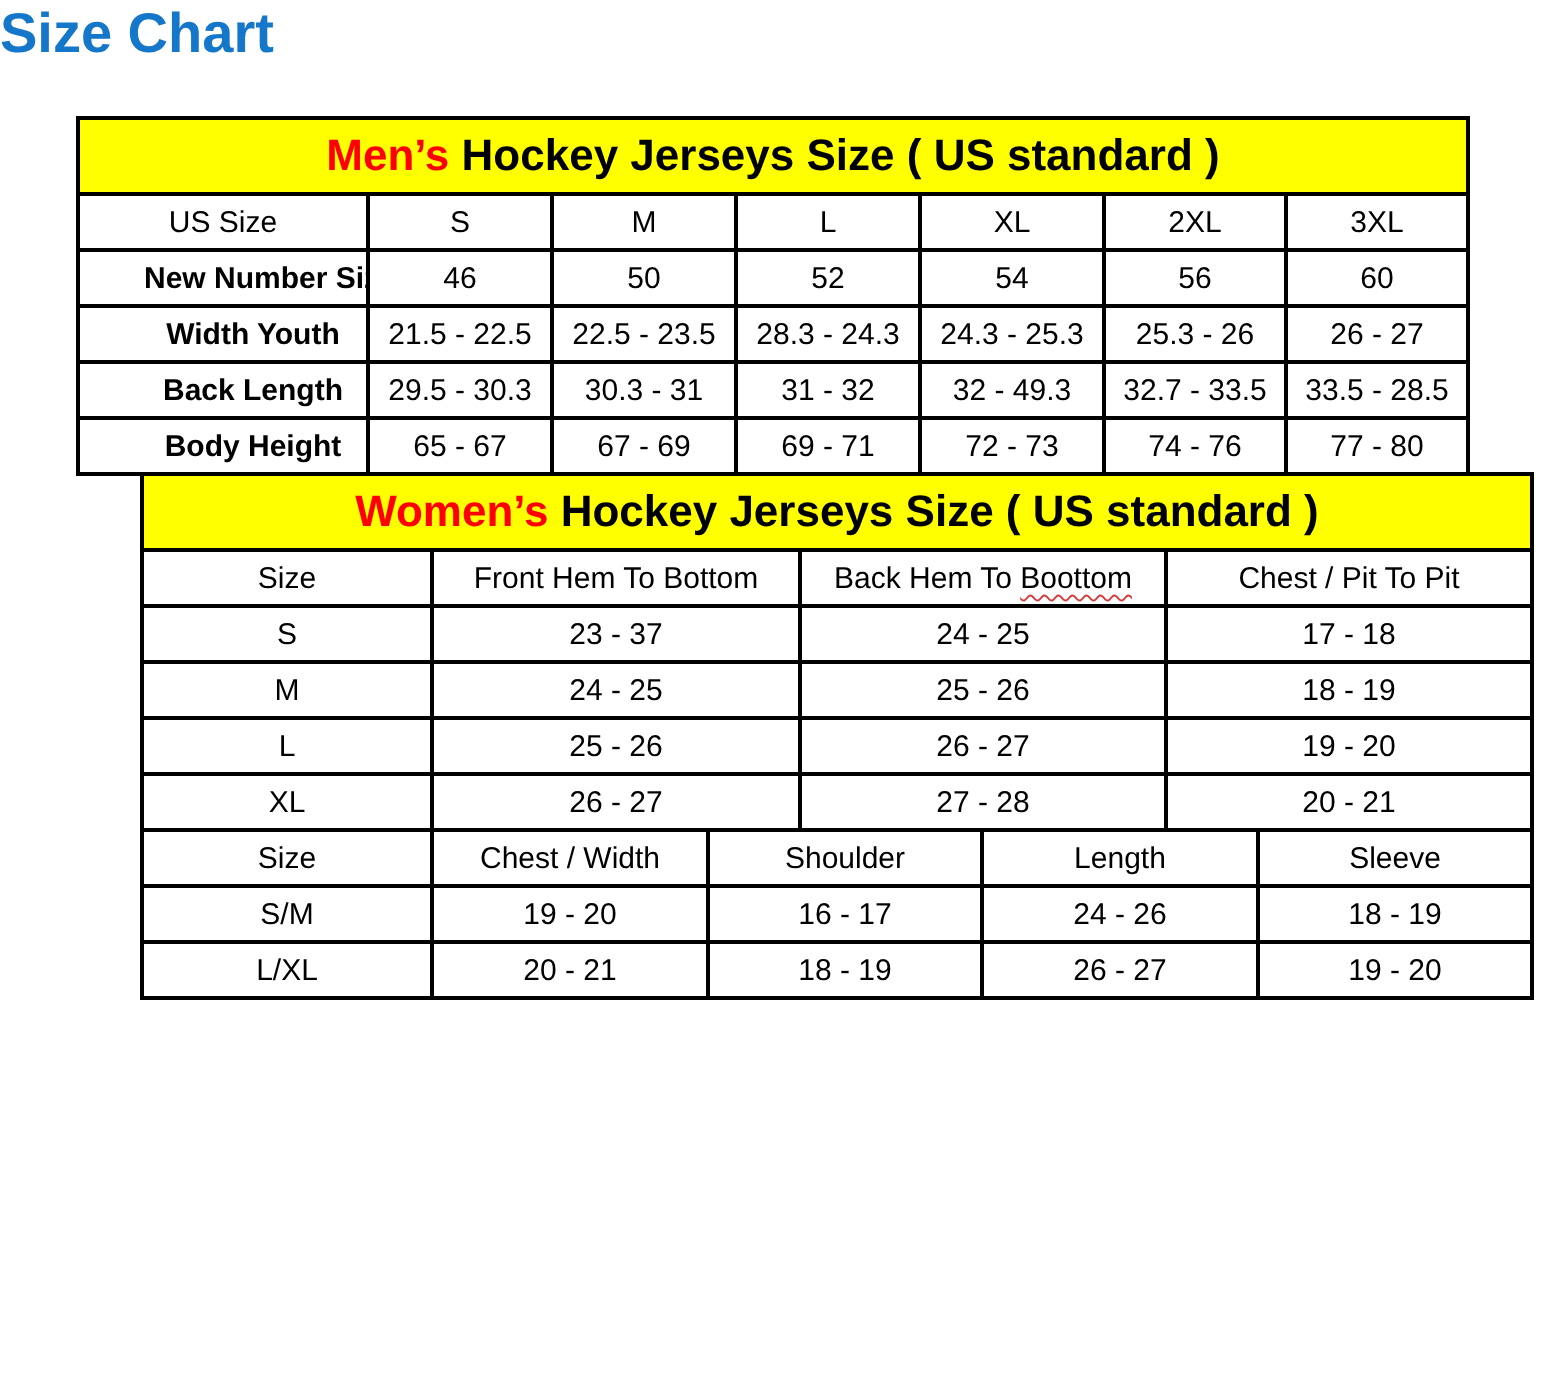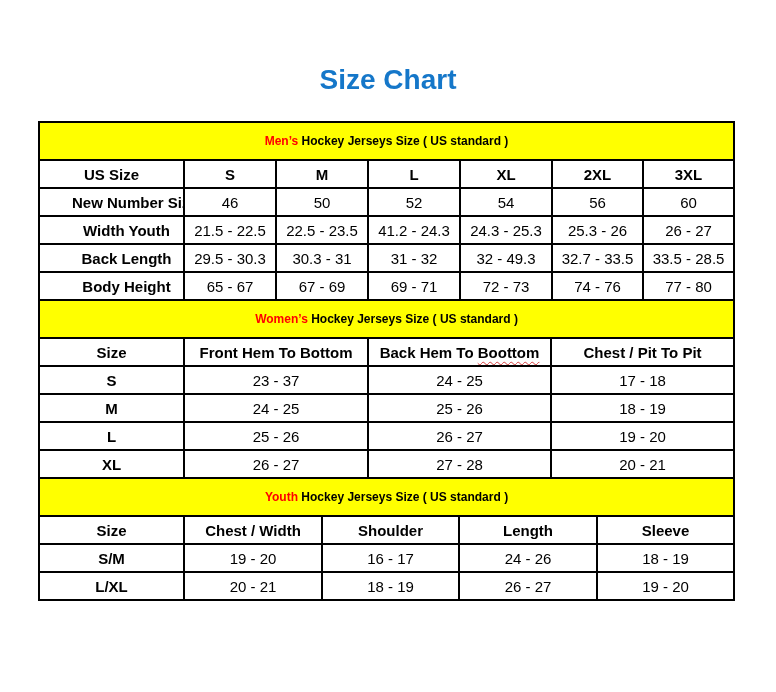--- a/index.html
+++ b/index.html
@@ -6,55 +6,54 @@
   html, body { margin: 0; padding: 0; }
   body {
     width: 776px; height: 692px;
     background: #ffffff;
     font-family: "Liberation Sans", sans-serif;
     color: #000;
     overflow: hidden;
   }
   .page-title {
     margin: 0;
-    padding-top: 63px;
-    text-align: center;
+    text-align: left;
     font-size: 28px;
     line-height: 33px;
     font-weight: 700;
     color: var(--title-blue, #1577C9);
   }
   .tables {
     width: 695px;
     margin: 25px 0 0 38px;
   }
   table.size-table {
     border-collapse: collapse;
     table-layout: fixed;
     width: 695px;
   }
-  table.size-table + table.size-table { margin-top: -2px; }
+  table.size-table + table.size-table { margin-top: -2px; margin-left: 32px; }
   .size-table th, .size-table td {
     border: 2px solid #000;
     text-align: center;
     vertical-align: middle;
     font-size: 15px;
     padding: 2px 2px;
     height: 28px;
     overflow: hidden;
     white-space: nowrap;
   }
   .size-table td.band {
     background: var(--band-yellow, #FFFF00);
     font-weight: 700;
-    font-size: 12px;
+    font-size: 22px;
     height: 38px;
   }
   .size-table td.band .accent { color: var(--accent-red, #FF0000); }
-  .size-table th { font-weight: 700; }
+  .size-table th { font-weight: 400; }
   .size-table td.cell { font-weight: 400; }
   .table-mens th.row-label { font-weight: 700; padding-left: 32px; }
   .squiggle {
     text-decoration: underline;
     text-decoration-style: wavy;
     text-decoration-color: #d43c3c;
     text-decoration-thickness: 1px;
     text-underline-offset: 3px;
   }
 </style>
@@ -93,21 +92,21 @@
             <td class="cell">50</td>
             <td class="cell">52</td>
             <td class="cell">54</td>
             <td class="cell">56</td>
             <td class="cell">60</td>
           </tr>
           <tr>
             <th class="row-label">Width Youth</th>
             <td class="cell">21.5 - 22.5</td>
             <td class="cell">22.5 - 23.5</td>
-            <td class="cell">41.2 - 24.3</td>
+            <td class="cell">28.3 - 24.3</td>
             <td class="cell">24.3 - 25.3</td>
             <td class="cell">25.3 - 26</td>
             <td class="cell">26 - 27</td>
           </tr>
           <tr>
             <th class="row-label">Back Length</th>
             <td class="cell">29.5 - 30.3</td>
             <td class="cell">30.3 - 31</td>
             <td class="cell">31 - 32</td>
             <td class="cell">32 - 49.3</td>
@@ -171,23 +170,20 @@
     <table class="size-table table-youth">
       <colgroup>
         <col style="width:145px">
           <col style="width:138px">
           <col style="width:137px">
           <col style="width:138px">
           <col style="width:137px">
       </colgroup>
       <tbody>
           <tr>
-            <td colspan="5" class="band"><span class="accent">Youth</span> Hockey Jerseys Size ( US standard )</td>
-          </tr>
-          <tr>
             <th>Size</th>
             <th>Chest / Width</th>
             <th>Shoulder</th>
             <th>Length</th>
             <th>Sleeve</th>
           </tr>
           <tr>
             <th class="row-label">S/M</th>
             <td class="cell">19 - 20</td>
             <td class="cell">16 - 17</td>

